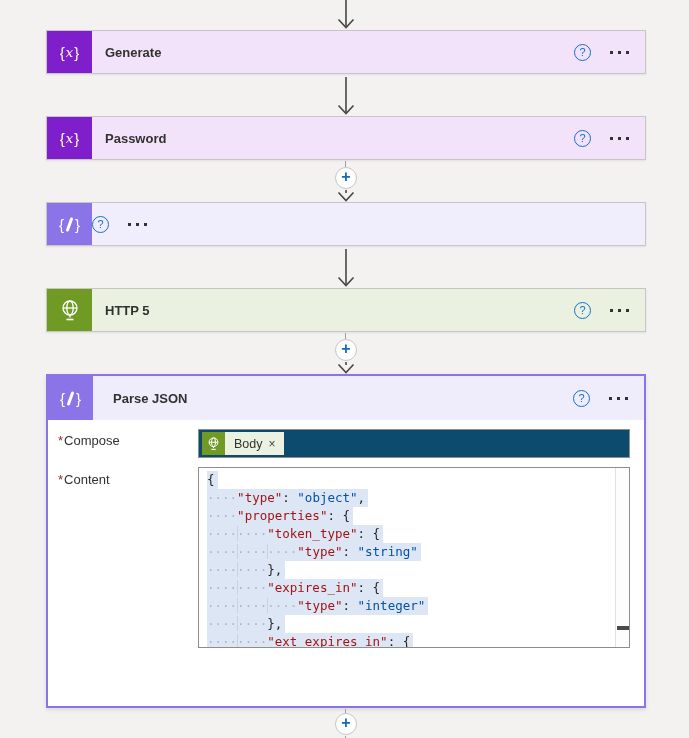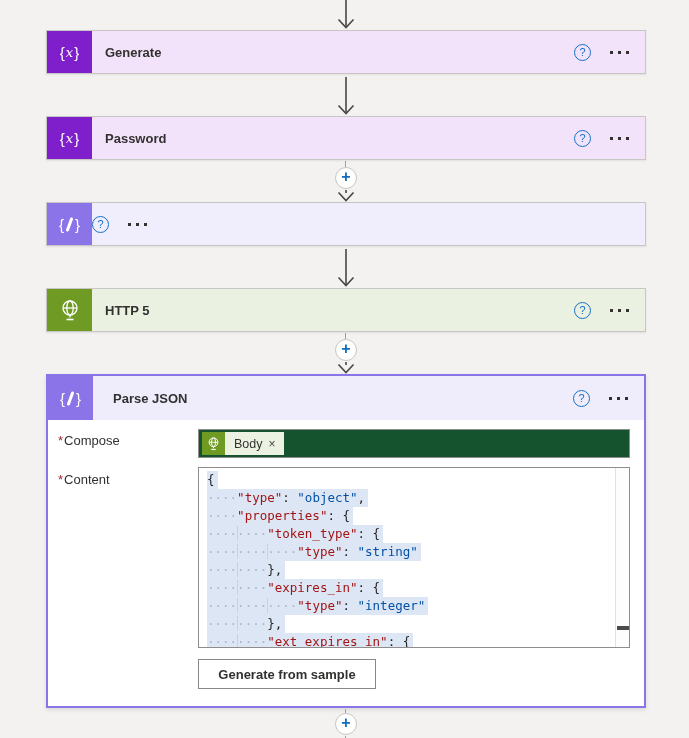--- a/index.html
+++ b/index.html
@@ -51,21 +51,21 @@
     position:absolute;left:46px;top:374px;width:600px;height:334px;box-sizing:border-box;
     background:#fff;border:2px solid #8b74e8;box-shadow:0 2px 4px rgba(0,0,0,.1);
   }
   .card-header{height:44px;background:#efecfc;display:flex;align-items:stretch;cursor:pointer;}
   .card-header .icon-sq{width:45px;flex:0 0 45px;background:#8b74e8;display:flex;align-items:center;justify-content:center;color:#fff;}
   .card-header .title{flex:1;display:flex;align-items:center;padding-left:20px;font-size:13px;font-weight:600;}
   .field-label{position:absolute;left:10px;font-size:13px;color:#323130;}
   .req{color:#a4262c;margin-right:1px;}
   .content-input{
     position:absolute;left:150px;top:53px;width:432px;height:29px;box-sizing:border-box;
-    background:#14532d;border:1px solid #8f8d8b;display:flex;align-items:center;padding:2px 3px;cursor:text;
+    background:#0c4a6e;border:1px solid #8f8d8b;display:flex;align-items:center;padding:2px 3px;cursor:text;
   }
   .token{display:flex;align-items:stretch;height:23px;background:#ecf2e2;cursor:pointer;}
   .token .tok-ic{width:23px;background:#6f9a23;display:flex;align-items:center;justify-content:center;color:#fff;}
   .token .tok-label{display:flex;align-items:center;padding:0 4px 0 9px;font-size:12.5px;color:#323130;}
   .token .tok-x{display:flex;align-items:center;padding:0 8px 0 2px;font-size:12px;color:#484644;}
   
   .schema-editor{
     position:absolute;left:150px;top:91px;width:432px;height:181px;box-sizing:border-box;
     background:#fff;border:1px solid #8f8d8b;overflow:hidden;cursor:text;
   }
@@ -253,21 +253,20 @@
           <div class="cl"><span class="hl"><span class="ind">····</span><span class="ind g">····</span><span class="k">"expires_in"</span><span class="p">: {</span></span></div>
           <div class="cl"><span class="hl"><span class="ind">····</span><span class="ind g">····</span><span class="ind g">····</span><span class="k">"type"</span><span class="p">: </span><span class="v">"integer"</span></span></div>
           <div class="cl"><span class="hl"><span class="ind">····</span><span class="ind g">····</span><span class="p">},</span></span></div>
           <div class="cl"><span class="hl"><span class="ind">····</span><span class="ind g">····</span><span class="k">"ext_expires_in"</span><span class="p">: {</span></span></div>
         </div>
       <div class="sb">
           <div class="sb-thumb"></div>
         </div>
     </div>
 
-    <button class="gen-btn">Generate from sample</button>
   </div>
 
   <div class="dash" style="top:709px;height:4px;"></div>
   <div class="plus-btn" style="top:713px;">
       <span>+</span>
     </div>
   <div class="dash" style="top:736px;height:2px;"></div>
 
 </div>
 

